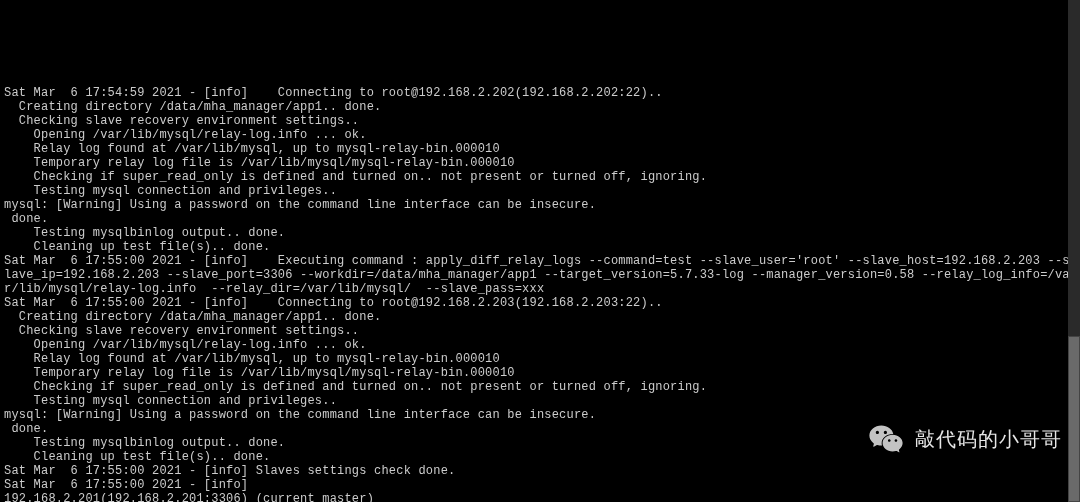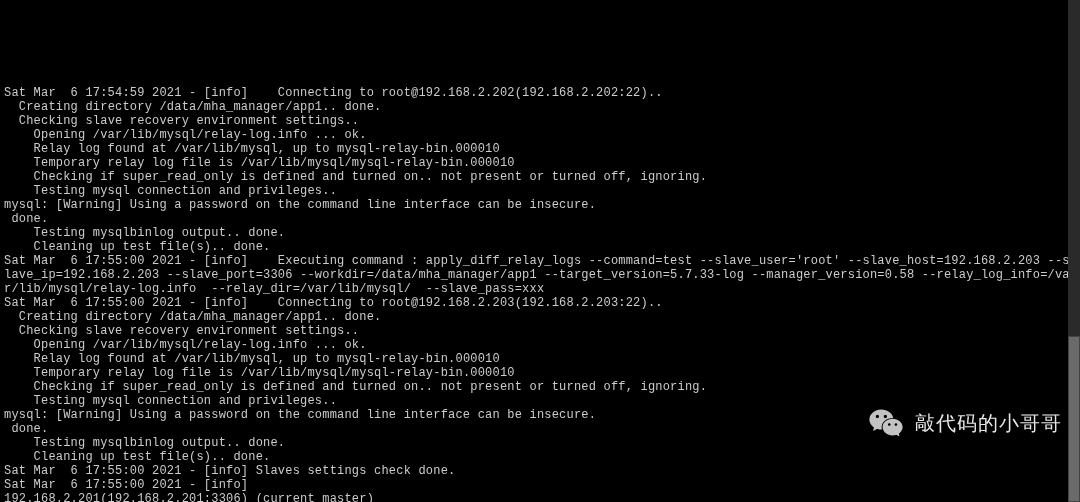--- a/index.html
+++ b/index.html
@@ -23,21 +23,21 @@
       line-height: 14px;
       letter-spacing: 0.2px;
     }
     .line {
       white-space: pre-wrap;
       word-break: break-all;
     }
     .wechat-badge {
       position: absolute;
       right: 18px;
-      bottom: 60px;
+      bottom: 44px;
       display: flex;
       align-items: center;
       gap: 10px;
       color: #fff;
       opacity: 0.9;
       pointer-events: none;
     }
     .wechat-icon {
       width: 38px;
       height: 38px;

